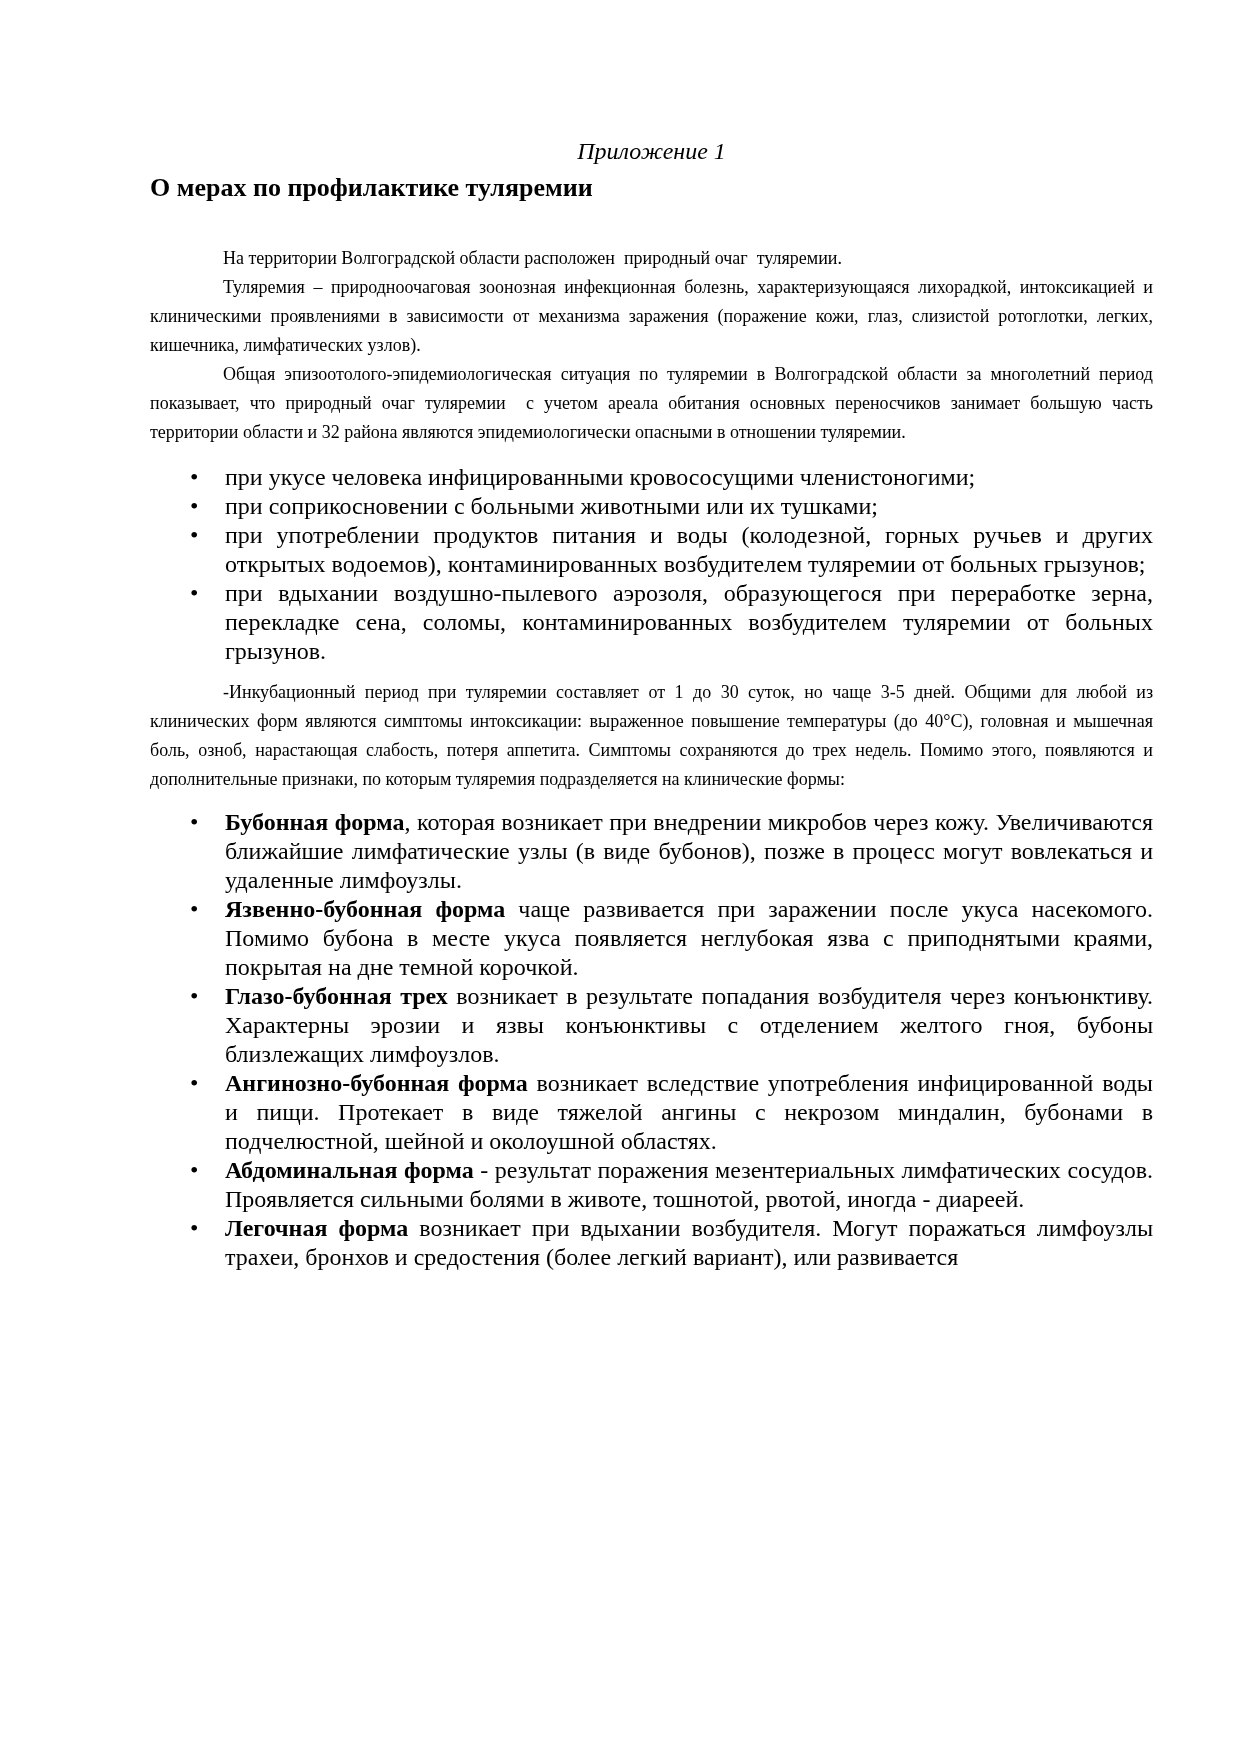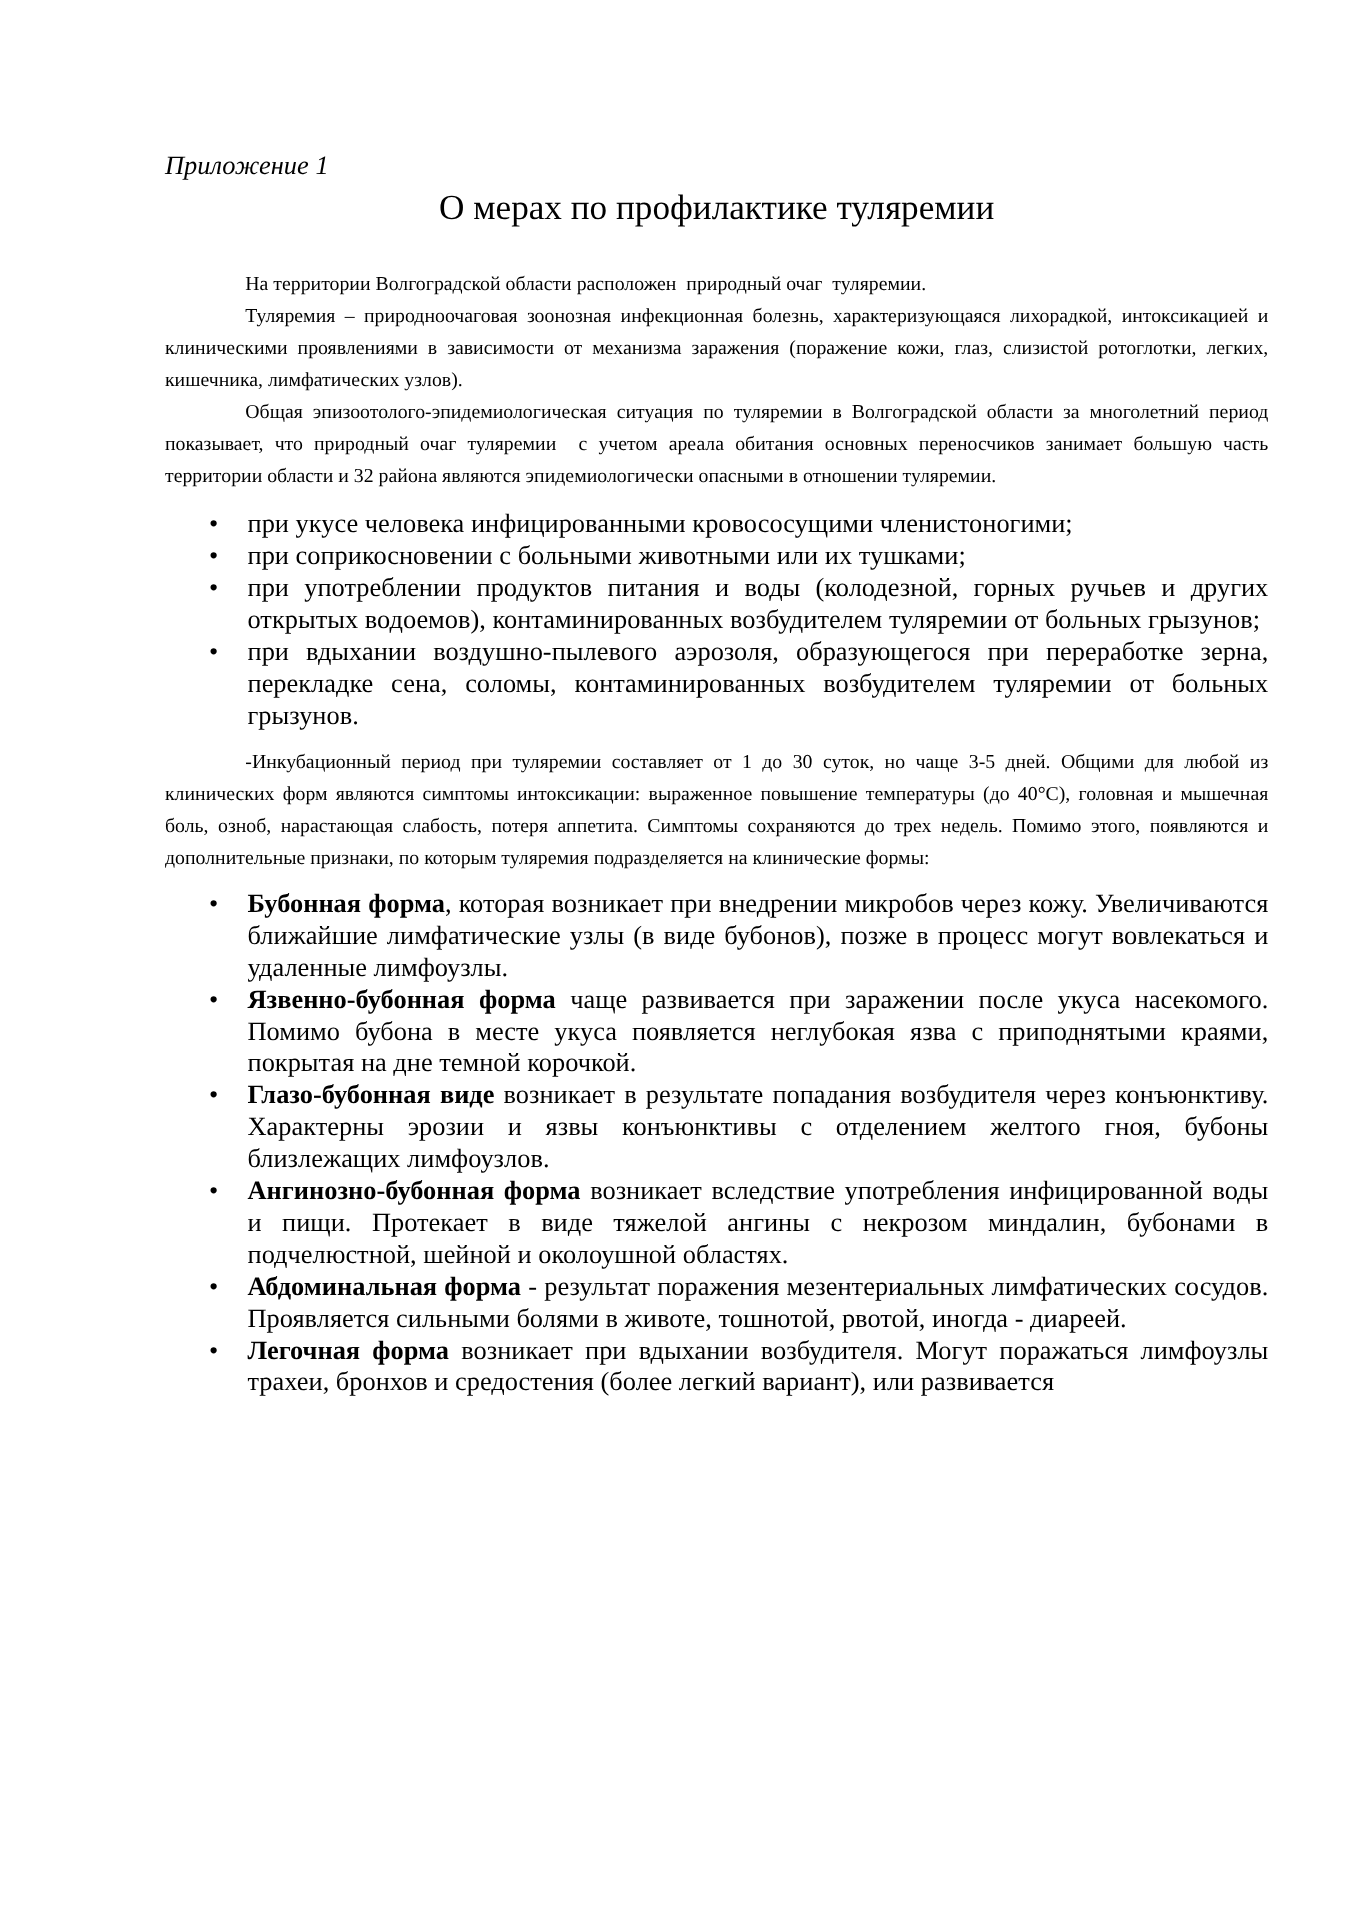--- a/index.html
+++ b/index.html
@@ -15,30 +15,30 @@
   }
   .doc-page {
     box-sizing: border-box;
     width: 1241px;
     height: 1755px;
     padding: 138px 88px 0 150px;
     background: #ffffff;
     overflow: hidden;
   }
   .annex {
-    text-align: left;
+    text-align: center;
     font-style: italic;
     font-size: 24px;
     line-height: 27px;
   }
   .title {
     margin: 7px 0 40px 0;
-    text-align: center;
-    font-size: 32px;
-    font-weight: normal;
+    text-align: left;
+    font-size: 26px;
+    font-weight: bold;
     line-height: 32px;
   }
   .para {
     margin: 0;
     font-size: 18px;
     line-height: 29px;
     text-align: justify;
     text-indent: 73px;
   }
   .space-above {
@@ -106,21 +106,21 @@
     <div class="bullet-item">
       <span class="bullet-marker">•</span>
       <span class="bullet-text"><b>Бубонная форма</b><span>, которая возникает при внедрении микробов через кожу. Увеличиваются ближайшие лимфатические узлы (в виде бубонов), позже в процесс могут вовлекаться и удаленные лимфоузлы.</span></span>
     </div>
     <div class="bullet-item">
       <span class="bullet-marker">•</span>
       <span class="bullet-text"><b>Язвенно-бубонная форма</b><span> чаще развивается при заражении после укуса насекомого. Помимо бубона в месте укуса появляется неглубокая язва с приподнятыми краями, покрытая на дне темной корочкой.</span></span>
     </div>
     <div class="bullet-item">
       <span class="bullet-marker">•</span>
-      <span class="bullet-text"><b>Глазо-бубонная виде</b><span> возникает в результате попадания возбудителя через конъюнктиву. Характерны эрозии и язвы конъюнктивы с отделением желтого гноя, бубоны близлежащих лимфоузлов.</span></span>
+      <span class="bullet-text"><b>Глазо-бубонная трех</b><span> возникает в результате попадания возбудителя через конъюнктиву. Характерны эрозии и язвы конъюнктивы с отделением желтого гноя, бубоны близлежащих лимфоузлов.</span></span>
     </div>
     <div class="bullet-item">
       <span class="bullet-marker">•</span>
       <span class="bullet-text"><b>Ангинозно-бубонная форма</b><span> возникает вследствие употребления инфицированной воды и пищи. Протекает в виде тяжелой ангины с некрозом миндалин, бубонами в подчелюстной, шейной и околоушной областях.</span></span>
     </div>
     <div class="bullet-item">
       <span class="bullet-marker">•</span>
       <span class="bullet-text"><b>Абдоминальная форма</b><span> - результат поражения мезентериальных лимфатических сосудов. Проявляется сильными болями в животе, тошнотой, рвотой, иногда - диареей.</span></span>
     </div>
     <div class="bullet-item">

